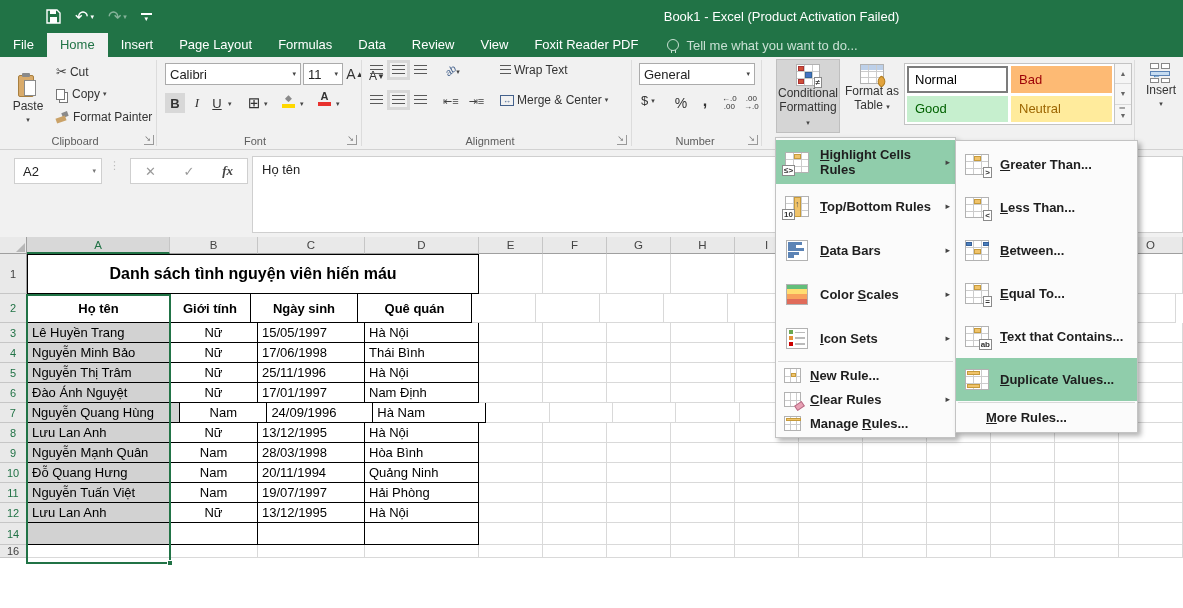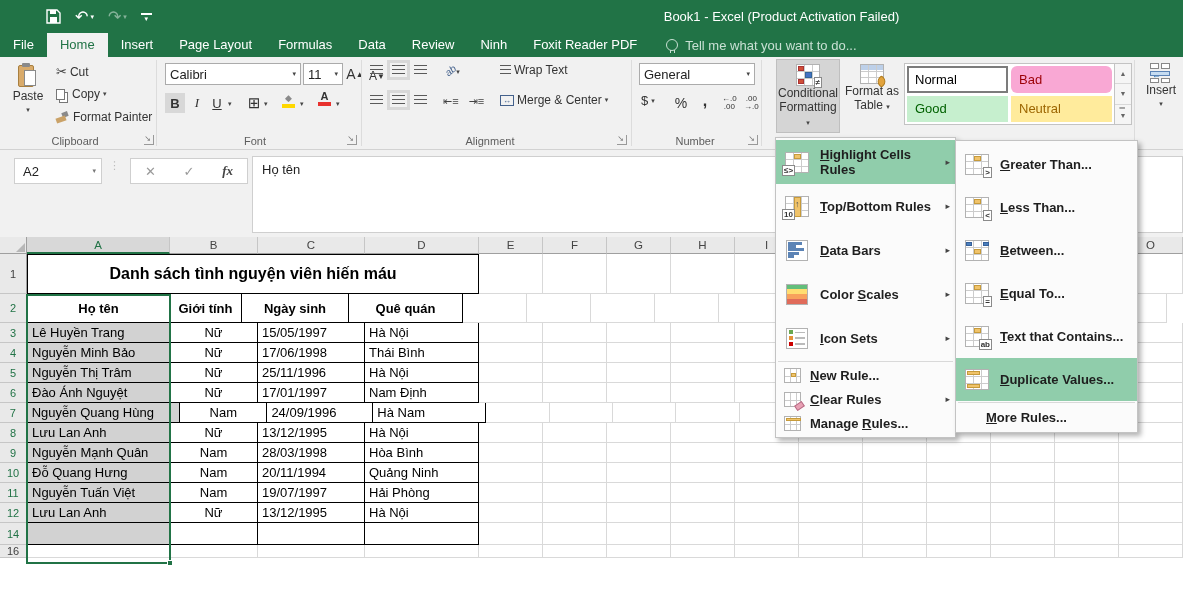--- a/index.html
+++ b/index.html
@@ -154,31 +154,31 @@
 </div>
 
 <div class="tabrow" id="tabrow">
     <span class="rtab">File</span>
     <span class="rtab active">Home</span>
     <span class="rtab">Insert</span>
     <span class="rtab">Page Layout</span>
     <span class="rtab">Formulas</span>
     <span class="rtab">Data</span>
     <span class="rtab">Review</span>
-    <span class="rtab">Ninh</span>
+    <span class="rtab">View</span>
     <span class="rtab">Foxit Reader PDF</span>
     <span class="tellme">
       <span class="bulb"></span>
       <span>Tell me what you want to do...</span>
     </span>
   </div>
 
 <div class="ribbon">
 
-  <div class="bigbtn" style="left:8px; top:3px; width:40px; height:72px;">
+  <div class="bigbtn" style="left:8px; top:13px; width:40px; height:72px;">
     <span class="paste-ic" style="margin-top:4px;">
         <span class="board"></span>
         <span class="clip"></span>
         <span class="page"></span>
       </span>
     <span>Paste</span>
     <span class="dda">▾</span>
   </div>
   <div class="rb abs" style="left:56px; top:7px;">
       <span style="font-size:13px;color:#444;">✂</span>
@@ -297,21 +297,21 @@
       <span class="gl" style="left:0; top:6px; width:100%; height:1px;"></span>
       <span class="gl" style="left:0; top:12px; width:100%; height:1px;"></span>
       <span class="cc" style="right:-3px; bottom:-3px; width:9px; height:9px; background:#e2a33c; border-color:#b07c20; border-radius:2px 6px 2px 6px; transform:rotate(45deg);"></span>
     </span>
     <span>Format as</span>
     <span><span>Table</span> <span class="dda">▾</span></span>
   </div>
   <div class="gal">
     <div class="galcells" id="galcells">
         <div class="galcell normal" style="background: rgb(255, 255, 255); color: rgb(0, 0, 0);">Normal</div>
-        <div class="galcell" style="background: #f9a8d4; color: rgb(156, 0, 6); border-radius: 6px;">Bad</div>
+        <div class="galcell" style="background: #fdba74; color: rgb(156, 0, 6);">Bad</div>
         <div class="galcell" style="background: rgb(198, 239, 206); color: rgb(0, 97, 0);">Good</div>
         <div class="galcell" style="background: rgb(255, 235, 156); color: rgb(156, 101, 0);">Neutral</div>
       </div>
     <div class="galscroll">
       <span>▲</span>
       <span>▼</span>
       <span style="flex-direction:column; line-height:4px;">▔<br>▼</span>
     </div>
   </div>
   <div class="vsep" style="left:1134px;"></div>
@@ -377,21 +377,21 @@
       <div class="gcell" style="width: 64px;"></div>
       <div class="gcell" style="width: 64px;"></div>
       <div class="gcell" style="width: 64px;"></div>
       <div class="gcell" style="width: 64px;"></div>
       <div class="gcell" style="width: 64px;"></div>
       <div class="gcell" style="width: 64px;"></div>
     </div>
     <div class="grow" style="height: 29px;">
       <div class="rh selrow" style="width: 27px;">2</div>
       <div class="tcell cen bold bleft" style="width: 143px;">Họ tên</div>
-      <div class="tcell cen bold" style="width: 72px;">Giới tính</div>
+      <div class="tcell cen bold" style="width: 81px;">Giới tính</div>
       <div class="tcell cen bold" style="width: 107px;">Ngày sinh</div>
       <div class="tcell cen bold" style="width: 114px;">Quê quán</div>
       <div class="gcell" style="width: 64px;"></div>
       <div class="gcell" style="width: 64px;"></div>
       <div class="gcell" style="width: 64px;"></div>
       <div class="gcell" style="width: 64px;"></div>
       <div class="gcell" style="width: 64px;"></div>
       <div class="gcell" style="width: 64px;"></div>
       <div class="gcell" style="width: 64px;"></div>
       <div class="gcell" style="width: 64px;"></div>

